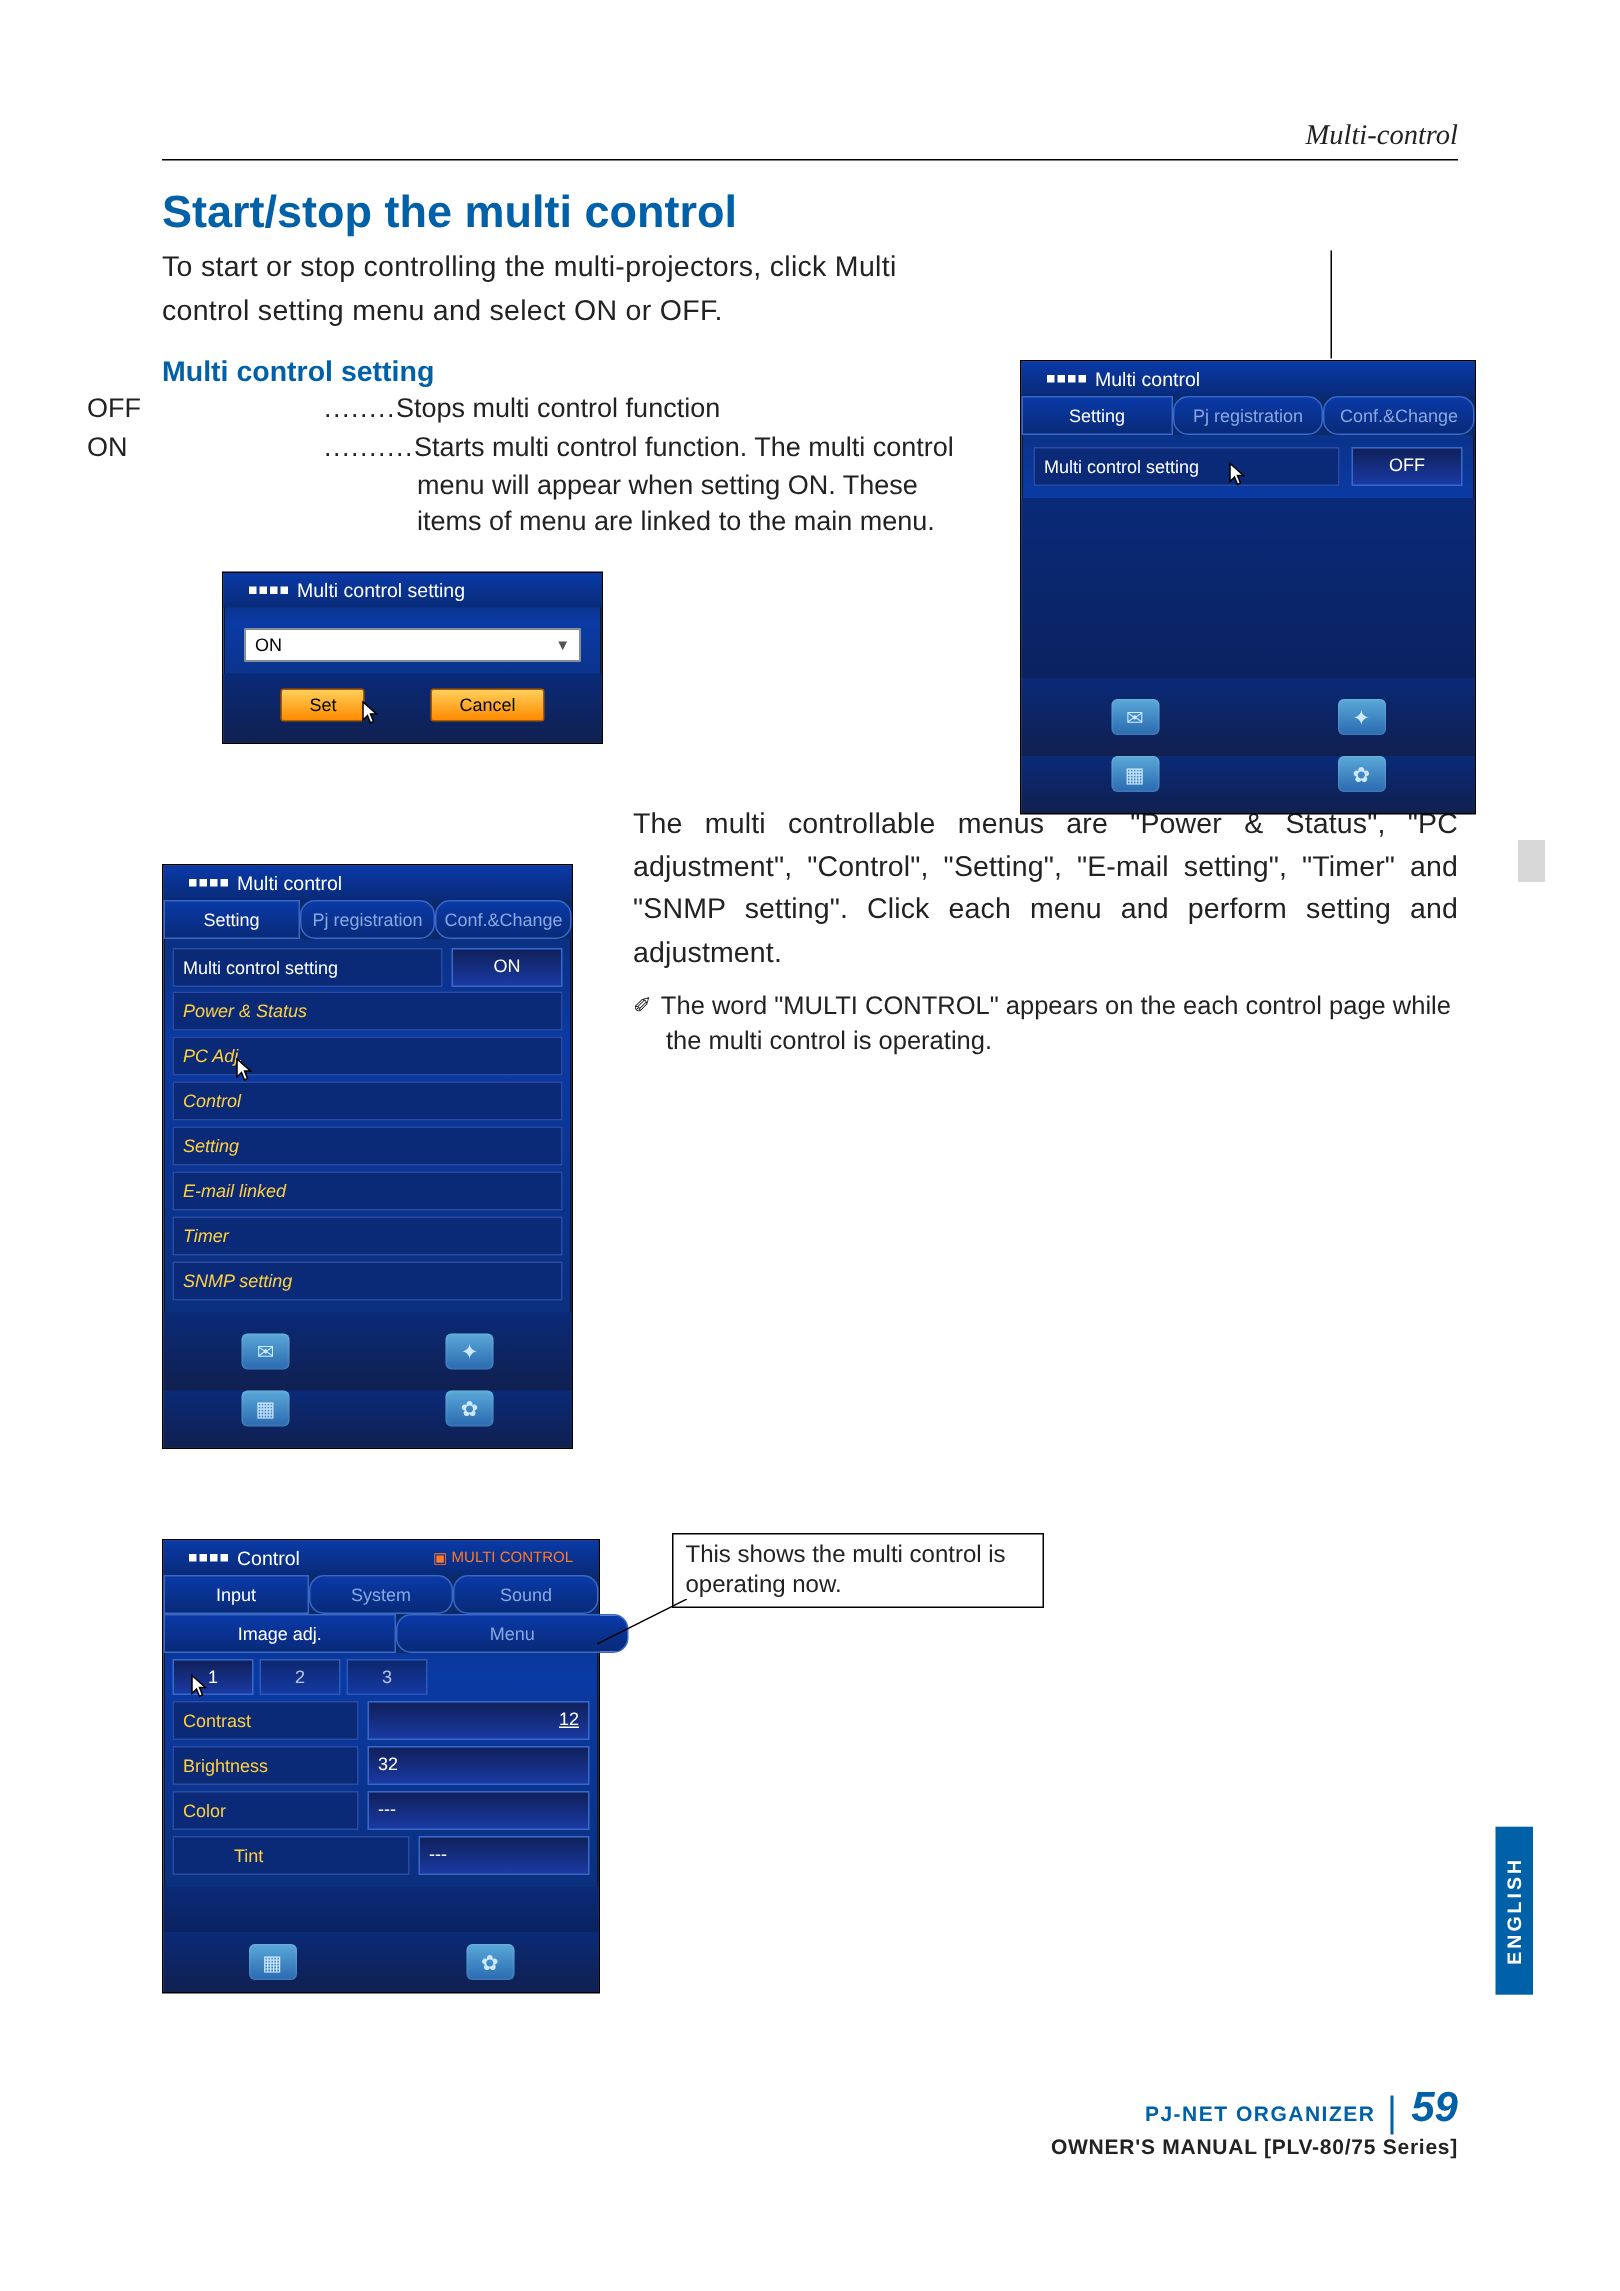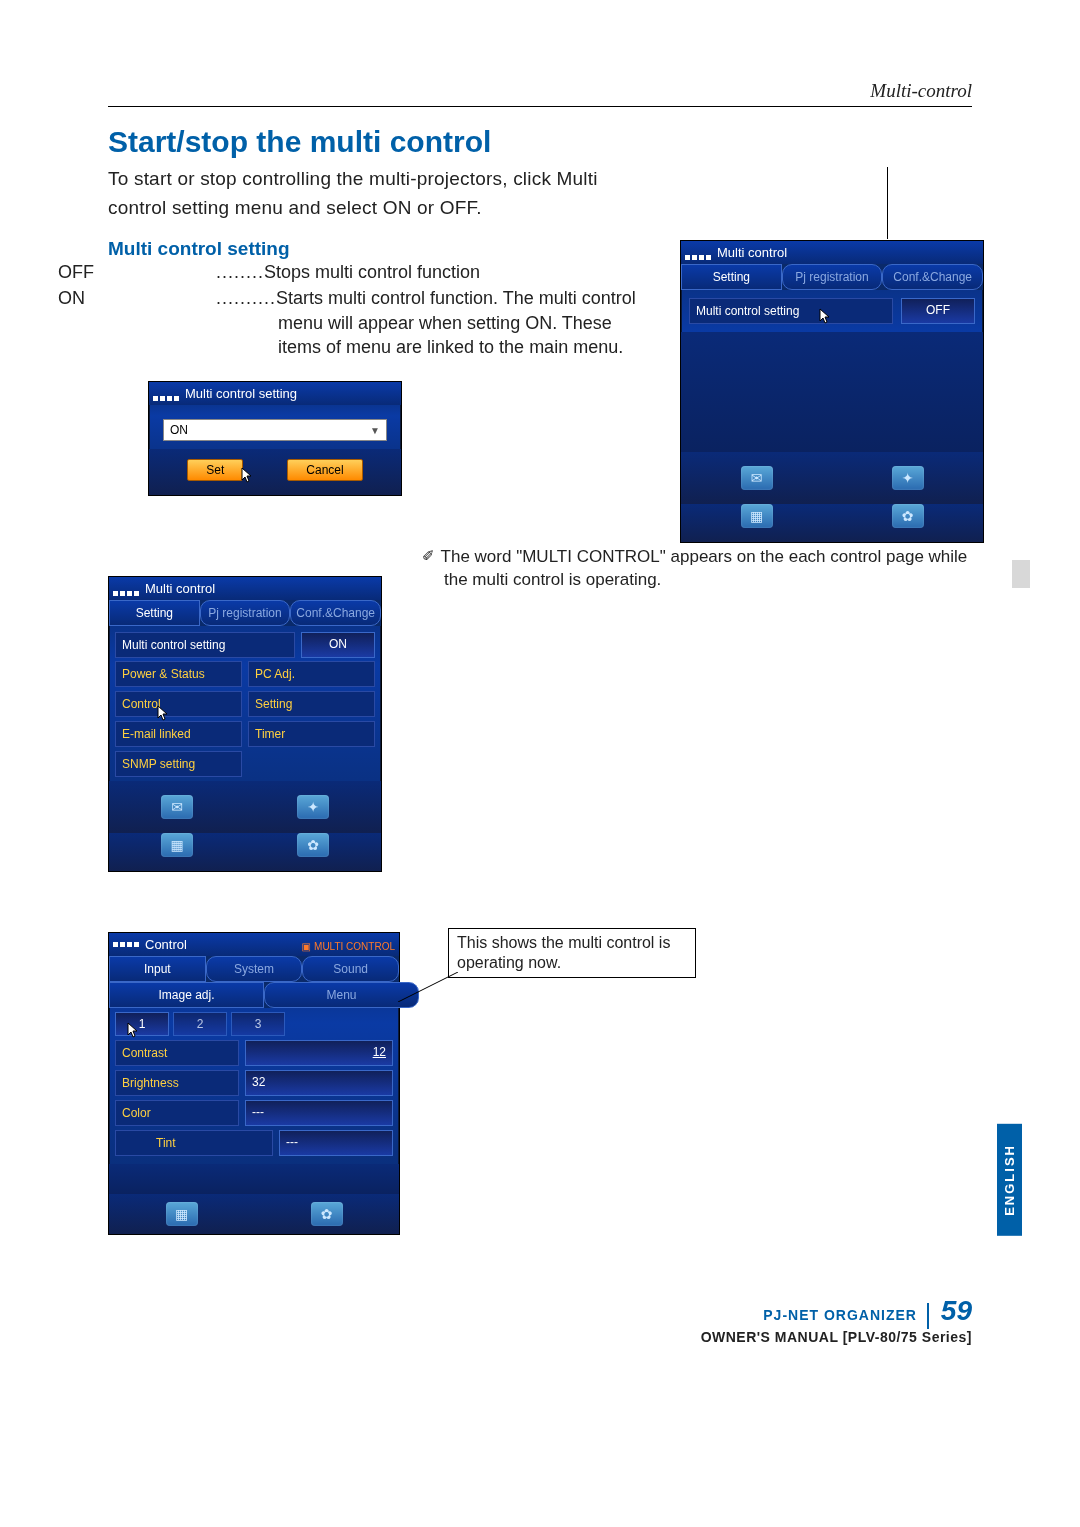--- a/index.html
+++ b/index.html
@@ -73,24 +73,24 @@
   .panel {
     background: linear-gradient(180deg,#0a2a6a,#0a3aa4 30%,#0a2a6a);
     border: 1px solid #000;
     box-shadow: 0 0 0 1px #0b1a3a inset;
     font-size: 13px;
     color:#fff;
   }
   .panel-title {
     background: linear-gradient(#0a3aa8,#082a78);
     color:#fff;
-    padding: 4px 4px;
+    padding: 4px 17px;
     font-size: 13px;
     display:flex;
-    align-items:flex-end;
+    align-items:center;
     gap:6px;
   }
   .panel-title .sq { display:inline-flex; gap:2px;}
   .panel-title .sq span{ width:5px;height:5px;background:#fff;display:inline-block;}
   .tabs { display:flex; background:#0a2a6a; }
   .tab {
     flex:1;
     text-align:center;
     padding:5px 4px;
     background: linear-gradient(#0a3aa8,#082a78);
@@ -122,21 +122,21 @@
     padding:3px 18px;
     font-size:12px;
     border-radius:2px;
   }
   .dropdown {
     background:#fff;color:#000;border:1px solid #888;
     display:flex;justify-content:space-between;align-items:center;
     padding:3px 6px;font-size:12px;
   }
   .dropdown .arrow{font-size:10px;color:#555;}
-  .grid2 { display:grid; grid-template-columns:1fr 1fr; }
+  .grid2 { display:grid; grid-template-columns:1fr;font-style:italic; }
   .grid2 > div { }
   .footer-icons {
     display:flex; justify-content:space-around; padding:14px 0;
     background:linear-gradient(#0a2a78,#102050);
   }
   .ficon {
     width:32px;height:24px;border-radius:4px;
     background:linear-gradient(#5aa8d8,#2a6ab0);
     display:flex;align-items:center;justify-content:center;
     color:#cde8ff;font-size:14px;
@@ -324,20 +324,21 @@
         <div class="ficon">✉</div>
         <div class="ficon">✦</div>
       </div>
       <div class="footer-icons" style="padding-top:0">
         <div class="ficon">▦</div>
         <div class="ficon">✿</div>
       </div>
     </div>
 
     <div style="flex:1">
+      <div class="body-col" style="text-align:justify;">The multi controllable menus are "Power &amp; Status", "PC adjustment", "Control", "Setting", "E-mail setting", "Timer" and "SNMP setting". Click each menu and perform setting and adjustment.</div>
       <div class="note" style="margin-top:10px;">
         <span class="hand">✐</span><span>The word "MULTI CONTROL" appears on the each control page while the multi control is operating.</span>
       </div>
     </div>
   </div>
 
   <div style="position:relative;margin-top:10px;">
     <div class="callout" style="top:-4px; left:340px; width:230px; text-align:left;">This shows the multi control is operating now.</div>
     <svg style="position:absolute;top:40px;left:290px;width:60px;height:30px;">
         <line x1="60" y1="0" x2="0" y2="30" stroke="#000"></line>

